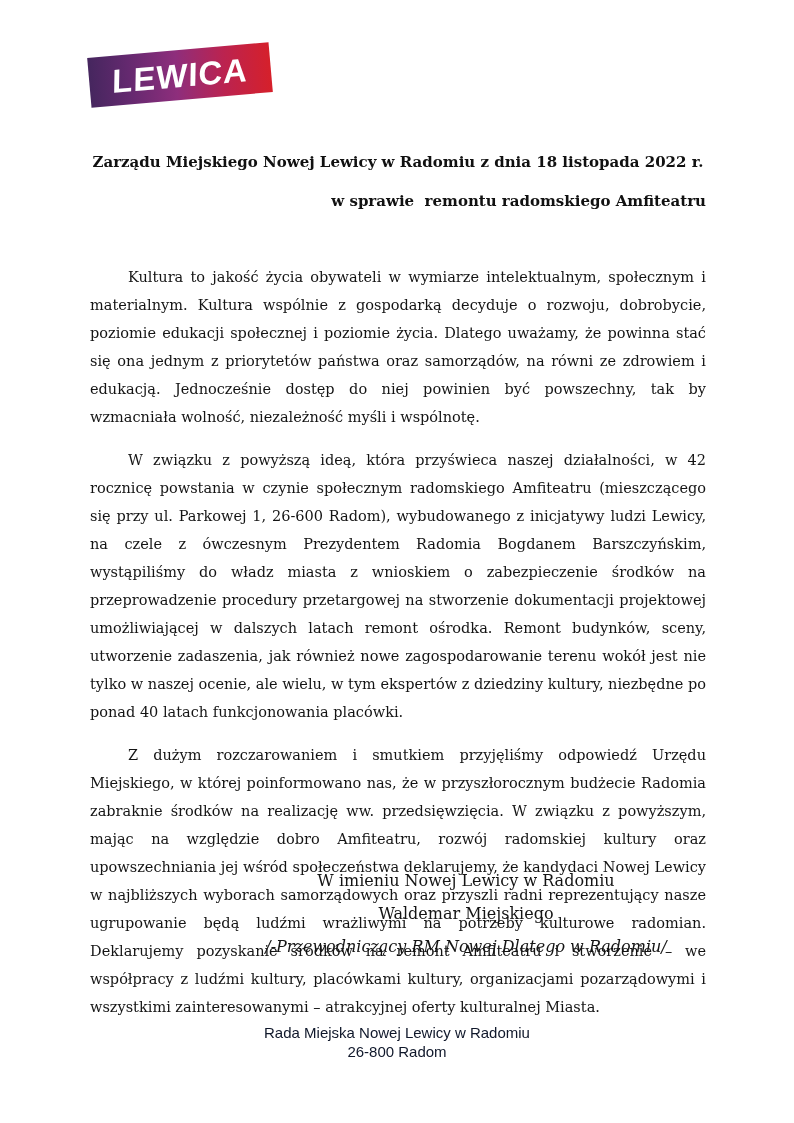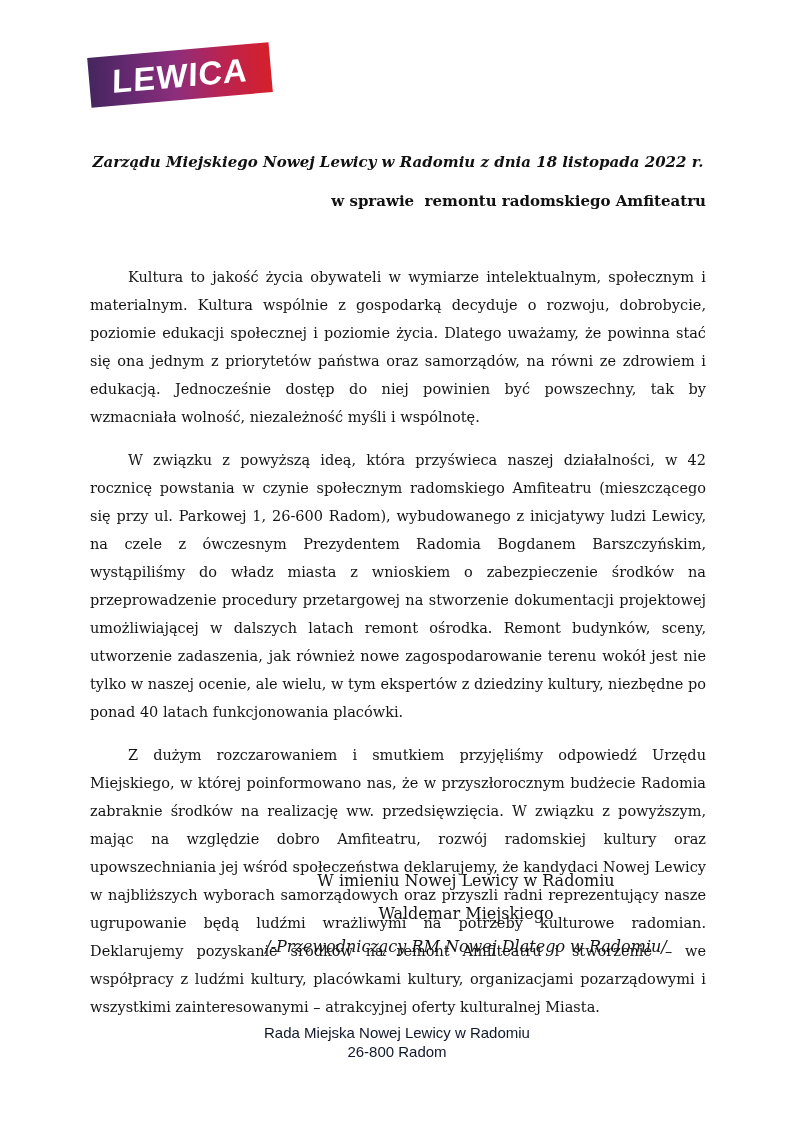--- a/index.html
+++ b/index.html
@@ -44,21 +44,21 @@
   .doc-title, .doc-subtitle {
     position: absolute;
     left: 90px;
     width: 616px;
     text-align: center;
     font-weight: bold;
     font-size: 15px;
     color: #111111;
   }
   .doc-title    { top: 116px; }
-  .subtitle-1   { top: 153px; font-style: italic; }
+  .subtitle-1   { top: 153px; }
   .subtitle-2   { top: 192px; white-space: pre-wrap; text-align: right; }
 
   
   .doc-body {
     position: absolute;
     top: 263px;
     left: 90px;
     width: 616px;
     font-size: 14.5px;
     line-height: 28px;

